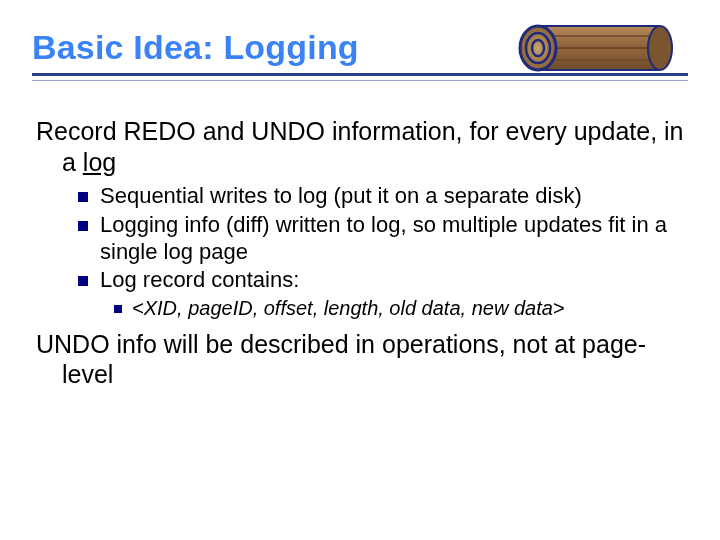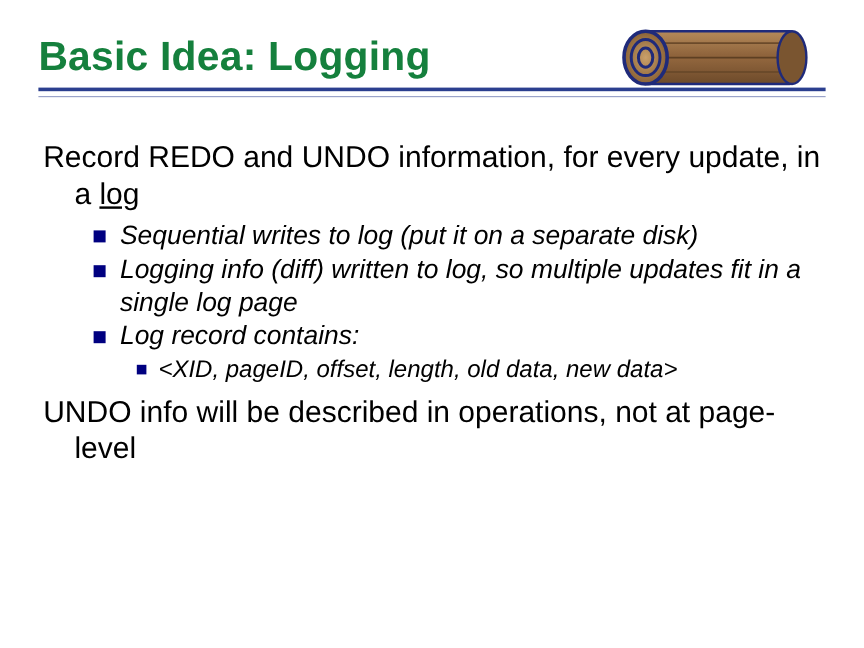--- a/index.html
+++ b/index.html
@@ -20,21 +20,21 @@
   }
   .titlebar {
     position: absolute;
     left: 32px;
     right: 32px;
     top: 28px;
   }
   .title {
     font-size: 34px;
     font-weight: bold;
-    color: #15803d;
+    color: #3b82f6;
     letter-spacing: 0.2px;
   }
   .rule {
     margin-top: 6px;
     height: 4px;
     border-top: 3px solid #2b3f8f;
     border-bottom: 1px solid #9aa3c9;
   }
   .log-icon {
     position: absolute;
@@ -60,21 +60,20 @@
   .ul1, .ul2 {
     list-style: none;
     margin: 0;
     padding: 0;
   }
   .ul1 > li {
     font-size: 22px;
     padding-left: 64px;
     text-indent: -22px;
     margin: 2px 0 2px 0;
-    font-style: italic;
   }
   .ul1 > li::before {
     content: "";
     display: inline-block;
     width: 10px;
     height: 10px;
     background: #000080;
     margin-right: 12px;
     vertical-align: 1px;
   }

